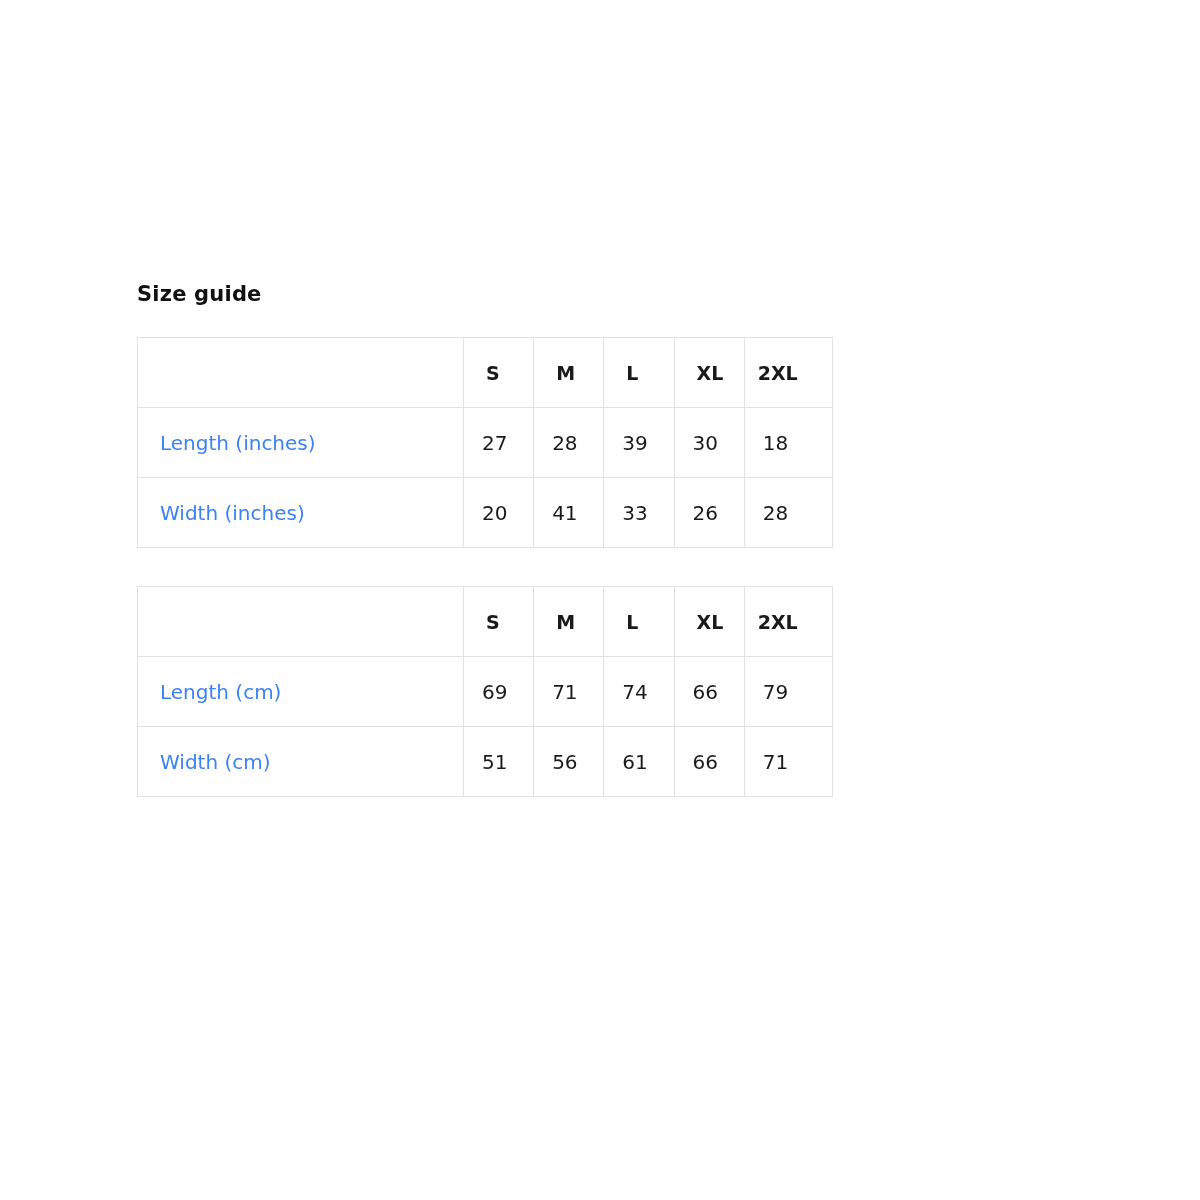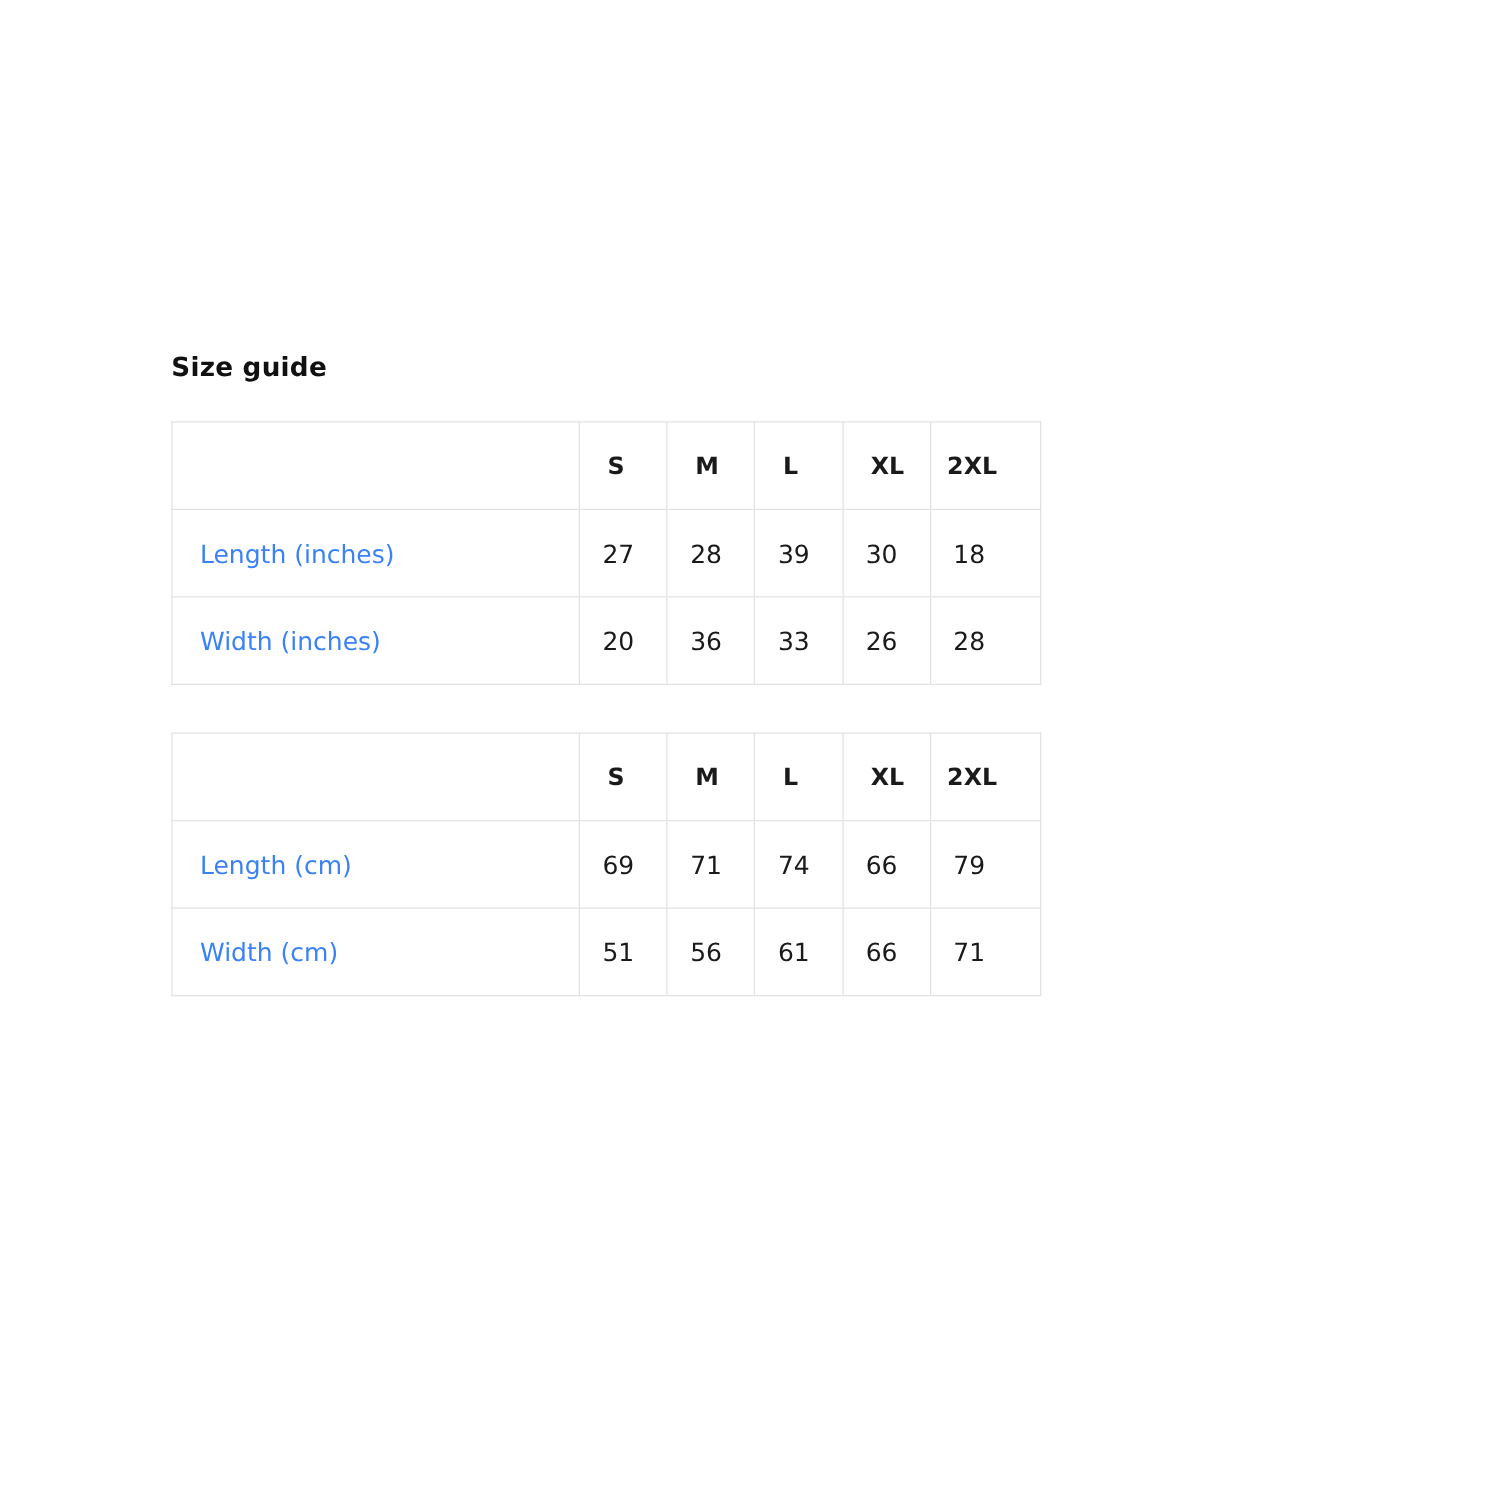--- a/index.html
+++ b/index.html
@@ -95,21 +95,21 @@
         <td class="row-label">Length (inches)</td>
         <td class="val">27</td>
         <td class="val">28</td>
         <td class="val">39</td>
         <td class="val">30</td>
         <td class="val">18</td>
       </tr>
       <tr>
         <td class="row-label">Width (inches)</td>
         <td class="val">20</td>
-        <td class="val">36</td>
+        <td class="val">41</td>
         <td class="val">33</td>
         <td class="val">26</td>
         <td class="val">28</td>
       </tr>
     </tbody>
   </table>
 
   <table class="size-table">
     <thead>
       <tr>

